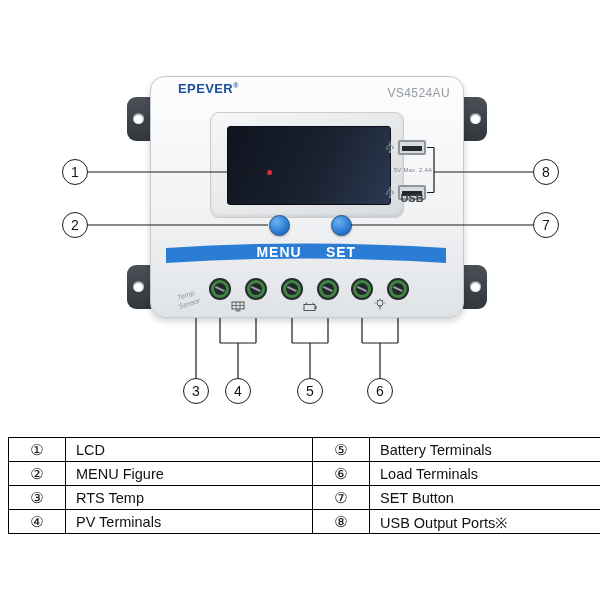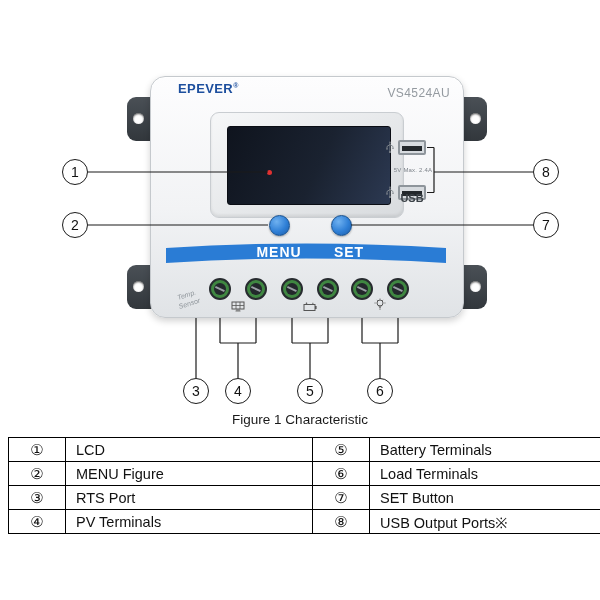--- a/index.html
+++ b/index.html
@@ -39,21 +39,21 @@
   .btn{position:absolute;width:19px;height:19px;border-radius:50%;z-index:3;
        background:radial-gradient(circle at 35% 30%,#6fb1f0,#2f7fd6 55%,#1c5ca6);
        border:1px solid #16508f;box-shadow:0 1px 2px rgba(0,0,0,.3);}
   .btn.menu{left:269px;top:215px;}
   .btn.set{left:331px;top:215px;}
 
   .band-svg{position:absolute;left:150px;top:238px;z-index:2;}
   .band-label{position:absolute;z-index:3;color:#fff;font-weight:bold;
        font-size:14px;letter-spacing:1px;text-align:center;}
   .band-label.menu{left:252px;top:244px;width:54px;}
-  .band-label.set{left:328px;top:244px;width:42px;}
+  .band-label.set{left:320px;top:244px;width:42px;}
 
   .usb-port{position:absolute;left:398px;width:28px;height:15px;z-index:3;
        border:2px solid #8e959b;background:#d7dbdf;border-radius:2px;box-sizing:border-box;}
   .usb-port .tongue{position:absolute;left:2px;right:2px;top:4px;bottom:2px;background:#23282c;}
   .usb-port.p1{top:140px;}
   .usb-port.p2{top:185px;}
   .usb-sym{position:absolute;left:385px;z-index:3;}
   .usb-sym.s1{top:141px;}
   .usb-sym.s2{top:186px;}
   .usb-spec{position:absolute;left:392px;top:167px;width:42px;text-align:center;
@@ -216,39 +216,38 @@
   <div class="co" style="left:367px;top:378px">
       <span>6</span>
     </div>
   <div class="co" style="left:533px;top:212px">
       <span>7</span>
     </div>
   <div class="co" style="left:533px;top:159px">
       <span>8</span>
     </div>
 
-  <div class="caption">Figure 1 Characteristic</div>
 
   <table class="legend">
     <tbody>
       <tr>
         <td class="num">①</td>
         <td class="desc">LCD</td>
         <td class="num">⑤</td>
         <td class="desc">Battery Terminals</td>
       </tr>
       <tr>
         <td class="num">②</td>
         <td class="desc">MENU Figure</td>
         <td class="num">⑥</td>
         <td class="desc">Load Terminals</td>
       </tr>
       <tr>
         <td class="num">③</td>
-        <td class="desc">RTS Port</td>
+        <td class="desc">RTS Temp</td>
         <td class="num">⑦</td>
         <td class="desc">SET Button</td>
       </tr>
       <tr>
         <td class="num">④</td>
         <td class="desc">PV Terminals</td>
         <td class="num">⑧</td>
         <td class="desc">USB Output Ports※</td>
       </tr>
     </tbody>

